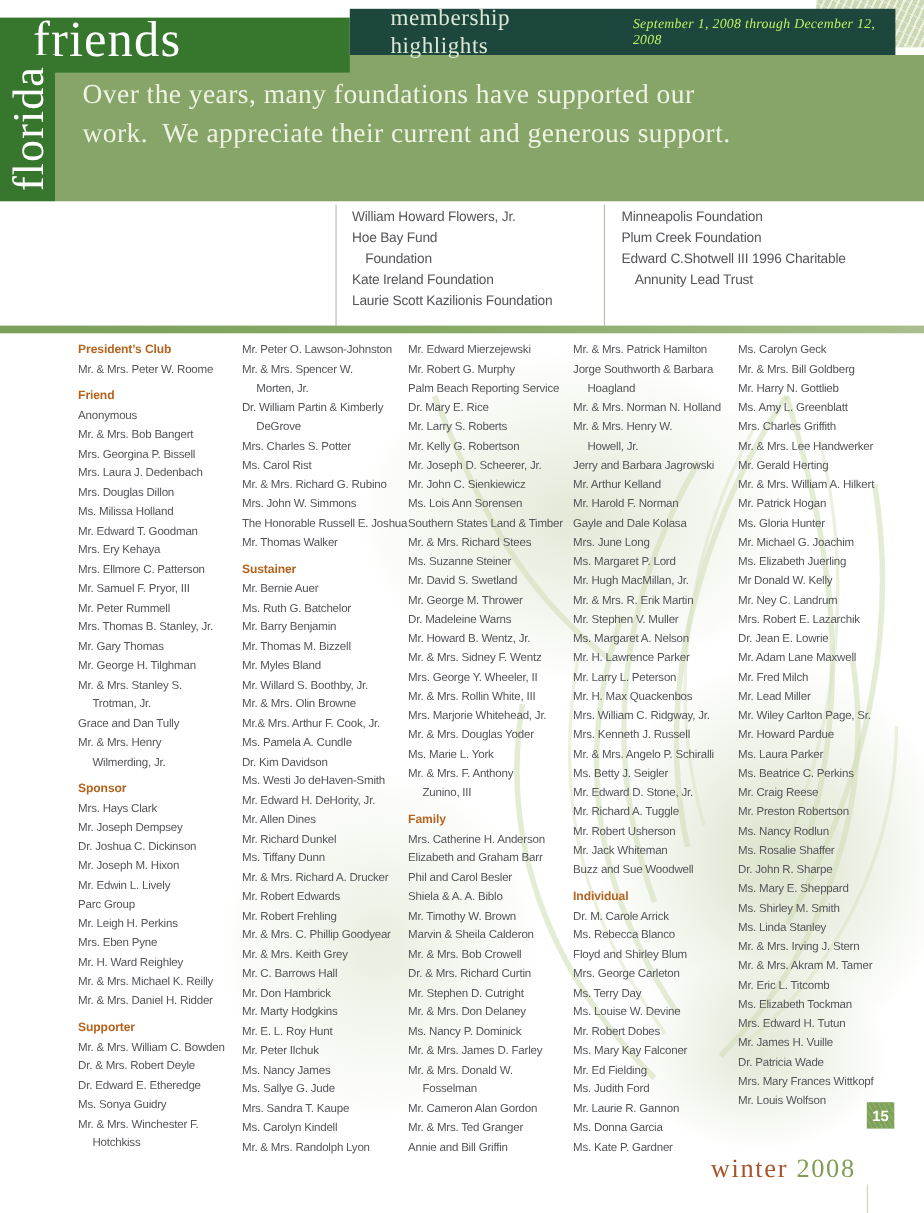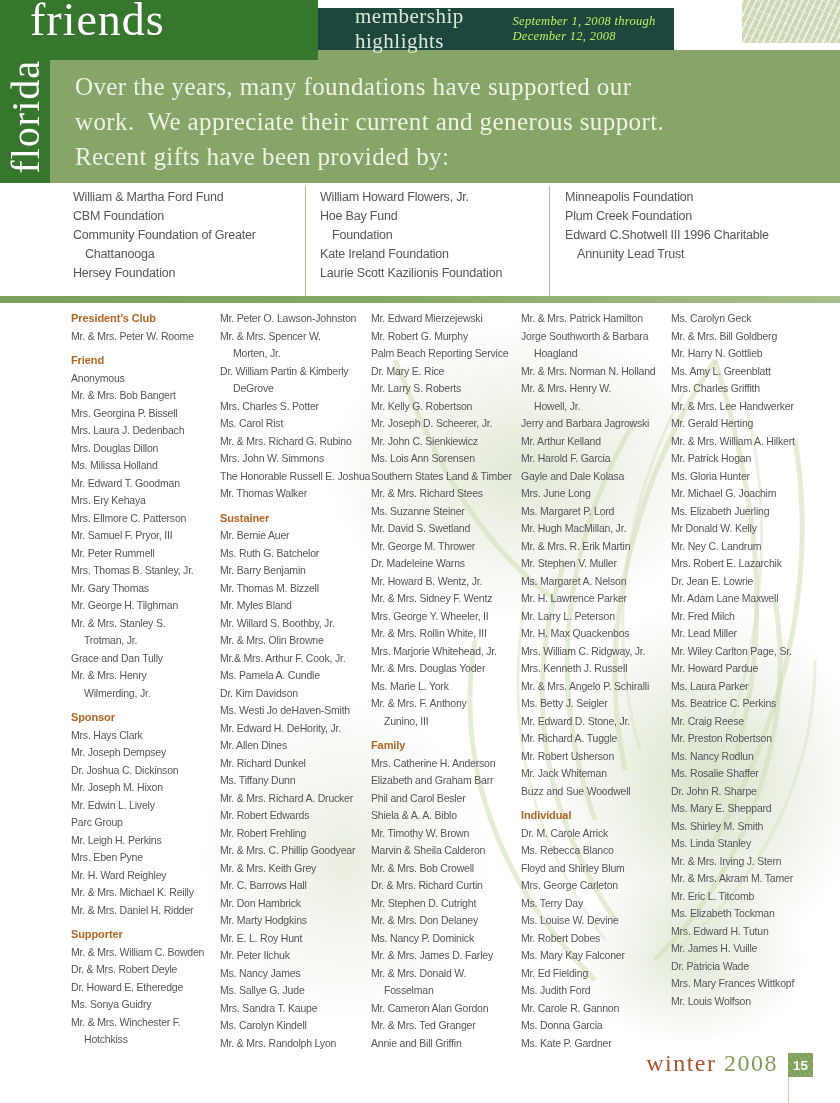--- a/index.html
+++ b/index.html
@@ -1,26 +1,26 @@
 <!DOCTYPE html>
 <html><head>
 <meta charset="utf-8">
 <style>
   html,body{margin:0;padding:0;background:#fff;}
   .page{position:relative;width:840px;height:1103px;background:#ffffff;overflow:hidden;
         font-family:"Liberation Sans",sans-serif;}
   
-  .brand-block{position:absolute;left:0;top:0;width:318px;height:60px;background:#37762d;z-index:3;}
+  .brand-block{position:absolute;left:0;top:16px;width:318px;height:50px;background:#37762d;z-index:3;}
   .brand{position:absolute;left:30px;top:-9px;color:#ffffff;font-family:"Liberation Serif",serif;
          font-size:46px;line-height:58px;letter-spacing:1px;}
   .side-strip{position:absolute;left:0;top:50px;width:50px;height:133px;background:#37762d;z-index:3;
               display:flex;align-items:center;justify-content:center;}
   .brand-vertical{writing-mode:vertical-rl;transform:rotate(180deg);color:#ffffff;
                   font-family:"Liberation Serif",serif;font-size:40px;letter-spacing:1px;}
-  .banner{position:absolute;left:318px;top:8px;width:356px;height:42px;background:#1d473c;
+  .banner{position:absolute;left:318px;top:8px;width:496px;height:42px;background:#1d473c;
           display:flex;align-items:center;z-index:3;}
   .banner-title{margin-left:37px;color:#dce8d8;font-family:"Liberation Serif",serif;font-size:21px;letter-spacing:0.5px;}
   .banner-date{margin-left:26px;color:#bef264;font-family:"Liberation Serif",serif;font-style:italic;font-size:12.5px;letter-spacing:0.3px;}
   .corner-texture{position:absolute;left:742px;top:0;width:98px;height:43px;background:#ccd7b3;z-index:2;
       background-image:repeating-linear-gradient(115deg, rgba(255,255,255,0.6) 0 2px, rgba(255,255,255,0) 2px 6px),
                        repeating-linear-gradient(25deg, rgba(255,255,255,0.35) 0 1px, rgba(255,255,255,0) 1px 9px);}
   .intro{position:absolute;left:50px;top:50px;width:790px;height:133px;background:#87a569;z-index:2;}
   .intro-line{margin-left:25px;color:#eff3e4;font-family:"Liberation Serif",serif;font-size:25px;
               line-height:35px;letter-spacing:0.4px;white-space:pre;}
   .intro-pad{padding-top:19px;}
@@ -42,21 +42,21 @@
   .m-col{position:absolute;top:0;width:150px;}
   .m-col-1{left:71px;} .m-col-2{left:220px;} .m-col-3{left:371px;} .m-col-4{left:521px;} .m-col-5{left:671px;}
   .m-line{font-size:10.5px;line-height:17.5px;color:#55565a;letter-spacing:-0.2px;white-space:nowrap;}
   .m-line.cont{padding-left:13px;}
   .m-heading{font-size:11px;line-height:17.5px;font-weight:bold;color:#b5641f;margin-top:7px;letter-spacing:-0.1px;}
   .m-col > :first-child{margin-top:0;}
   
   .footer-text{position:absolute;top:1050px;left:0;width:778px;text-align:right;z-index:2;
                font-family:"Liberation Serif",serif;font-size:24px;letter-spacing:1.5px;}
   .footer-season{color:#a8542c;} .footer-year{color:#7f9e55;}
-  .page-badge{position:absolute;left:788px;top:1053px;width:25px;height:24px;background:#7da157;z-index:2;
+  .page-badge{position:absolute;left:788px;top:1002px;width:25px;height:24px;background:#7da157;z-index:2;
               color:#ffffff;font-size:13.5px;font-weight:bold;display:flex;align-items:center;justify-content:center;
               background-image:repeating-linear-gradient(60deg, rgba(255,255,255,0.15) 0 1px, rgba(255,255,255,0) 1px 4px);}
   .badge-rule{position:absolute;left:788px;top:1077px;width:1px;height:26px;background:#c7d2b4;z-index:2;}
   
   .texture-field{position:absolute;left:95px;top:300px;width:745px;height:752px;overflow:hidden;z-index:0;}
   .blob{position:absolute;border-radius:50%;}
   .b1{left:150px;top:-40px;width:560px;height:420px;background:radial-gradient(closest-side,rgba(166,187,128,0.32),rgba(166,187,128,0) 72%);}
   .b2{left:380px;top:220px;width:460px;height:520px;background:radial-gradient(closest-side,rgba(158,182,120,0.38),rgba(158,182,120,0) 70%);}
   .b3{left:40px;top:330px;width:420px;height:460px;background:radial-gradient(closest-side,rgba(170,190,135,0.26),rgba(170,190,135,0) 70%);}
   .b4{left:430px;top:540px;width:330px;height:240px;background:radial-gradient(closest-side,rgba(158,182,120,0.30),rgba(158,182,120,0) 72%);}
@@ -101,34 +101,26 @@
   <div class="banner">
     <span class="banner-title">membership highlights</span>
     <span class="banner-date">September 1, 2008 through December 12, 2008</span>
   </div>
   <div class="corner-texture"></div>
 
   <div class="intro">
     <div id="intro-lines" class="intro-pad">
         <div class="intro-line">Over the years, many foundations have supported our</div>
         <div class="intro-line">work.  We appreciate their current and generous support.</div>
-        <div class="intro-line">Recent gifts have been provided by:</div>
       </div>
   </div>
 
   <div class="foundations">
     <div class="f-divider f-div-1"></div>
     <div class="f-divider f-div-2"></div>
-    <div class="f-col f-col-1">
-        <div class="f-line">William &amp; Martha Ford Fund</div>
-        <div class="f-line">CBM Foundation</div>
-        <div class="f-line">Community Foundation of Greater</div>
-        <div class="f-line cont">Chattanooga</div>
-        <div class="f-line">Hersey Foundation</div>
-      </div>
     <div class="f-col f-col-2">
         <div class="f-line">William Howard Flowers, Jr.</div>
         <div class="f-line">Hoe Bay Fund</div>
         <div class="f-line cont">Foundation</div>
         <div class="f-line">Kate Ireland Foundation</div>
         <div class="f-line">Laurie Scott Kazilionis Foundation</div>
       </div>
     <div class="f-col f-col-3">
         <div class="f-line">Minneapolis Foundation</div>
         <div class="f-line">Plum Creek Foundation</div>
@@ -171,21 +163,21 @@
         <div class="m-line">Mr. Edwin L. Lively</div>
         <div class="m-line">Parc Group</div>
         <div class="m-line">Mr. Leigh H. Perkins</div>
         <div class="m-line">Mrs. Eben Pyne</div>
         <div class="m-line">Mr. H. Ward Reighley</div>
         <div class="m-line">Mr. &amp; Mrs. Michael K. Reilly</div>
         <div class="m-line">Mr. &amp; Mrs. Daniel H. Ridder</div>
         <div class="m-heading">Supporter</div>
         <div class="m-line">Mr. &amp; Mrs. William C. Bowden</div>
         <div class="m-line">Dr. &amp; Mrs. Robert Deyle</div>
-        <div class="m-line">Dr. Howard E. Etheredge</div>
+        <div class="m-line">Dr. Edward E. Etheredge</div>
         <div class="m-line">Ms. Sonya Guidry</div>
         <div class="m-line">Mr. &amp; Mrs. Winchester F.</div>
         <div class="m-line cont">Hotchkiss</div>
       </div>
     <div class="m-col m-col-2">
         <div class="m-line">Mr. Peter O. Lawson-Johnston</div>
         <div class="m-line">Mr. &amp; Mrs. Spencer W.</div>
         <div class="m-line cont">Morten, Jr.</div>
         <div class="m-line">Dr. William Partin &amp; Kimberly</div>
         <div class="m-line cont">DeGrove</div>
@@ -273,21 +265,21 @@
       </div>
     <div class="m-col m-col-4">
         <div class="m-line">Mr. &amp; Mrs. Patrick Hamilton</div>
         <div class="m-line">Jorge Southworth &amp; Barbara</div>
         <div class="m-line cont">Hoagland</div>
         <div class="m-line">Mr. &amp; Mrs. Norman N. Holland</div>
         <div class="m-line">Mr. &amp; Mrs. Henry W.</div>
         <div class="m-line cont">Howell, Jr.</div>
         <div class="m-line">Jerry and Barbara Jagrowski</div>
         <div class="m-line">Mr. Arthur Kelland</div>
-        <div class="m-line">Mr. Harold F. Garcia</div>
+        <div class="m-line">Mr. Harold F. Norman</div>
         <div class="m-line">Gayle and Dale Kolasa</div>
         <div class="m-line">Mrs. June Long</div>
         <div class="m-line">Ms. Margaret P. Lord</div>
         <div class="m-line">Mr. Hugh MacMillan, Jr.</div>
         <div class="m-line">Mr. &amp; Mrs. R. Erik Martin</div>
         <div class="m-line">Mr. Stephen V. Muller</div>
         <div class="m-line">Ms. Margaret A. Nelson</div>
         <div class="m-line">Mr. H. Lawrence Parker</div>
         <div class="m-line">Mr. Larry L. Peterson</div>
         <div class="m-line">Mr. H. Max Quackenbos</div>
@@ -304,21 +296,21 @@
         <div class="m-line">Dr. M. Carole Arrick</div>
         <div class="m-line">Ms. Rebecca Blanco</div>
         <div class="m-line">Floyd and Shirley Blum</div>
         <div class="m-line">Mrs. George Carleton</div>
         <div class="m-line">Ms. Terry Day</div>
         <div class="m-line">Ms. Louise W. Devine</div>
         <div class="m-line">Mr. Robert Dobes</div>
         <div class="m-line">Ms. Mary Kay Falconer</div>
         <div class="m-line">Mr. Ed Fielding</div>
         <div class="m-line">Ms. Judith Ford</div>
-        <div class="m-line">Mr. Carole R. Gannon</div>
+        <div class="m-line">Mr. Laurie R. Gannon</div>
         <div class="m-line">Ms. Donna Garcia</div>
         <div class="m-line">Ms. Kate P. Gardner</div>
       </div>
     <div class="m-col m-col-5">
         <div class="m-line">Ms. Carolyn Geck</div>
         <div class="m-line">Mr. &amp; Mrs. Bill Goldberg</div>
         <div class="m-line">Mr. Harry N. Gottlieb</div>
         <div class="m-line">Ms. Amy L. Greenblatt</div>
         <div class="m-line">Mrs. Charles Griffith</div>
         <div class="m-line">Mr. &amp; Mrs. Lee Handwerker</div>

